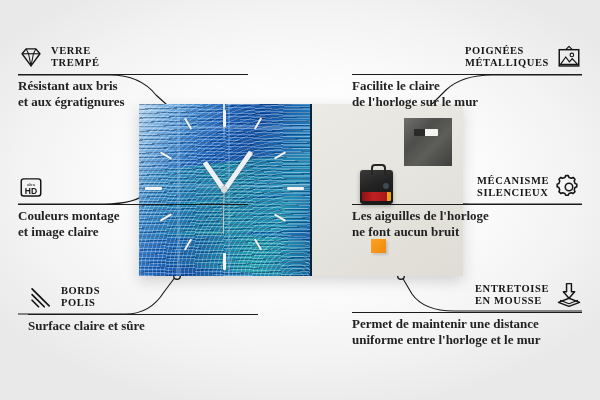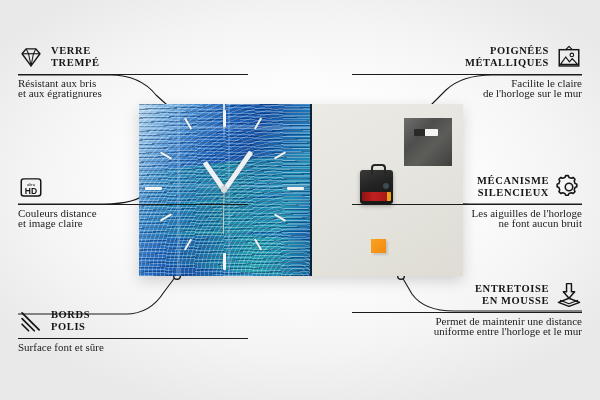--- a/index.html
+++ b/index.html
@@ -182,21 +182,21 @@
     background: linear-gradient(135deg, #fba21f, #f08a10);
     box-shadow: 2px 2px 2px rgba(0,0,0,0.13);
   }
 
   
   .label {
     position: absolute;
     width: 230px;
   }
   .label.left  { text-align: left; }
-  .label.right { text-align: right; }
+  .label.right { }
 
   .label-head {
     display: flex;
     align-items: center;
     gap: 7px;
   }
   .label.right .label-head { justify-content: flex-end; }
   .label.left  .label-head { justify-content: flex-start; }
 
   .icon {
@@ -215,30 +215,31 @@
     text-transform: uppercase;
     white-space: pre-line;
   }
   .rule {
     height: 1px;
     background: #1b1b1b;
     margin: 4px 0 3px 0;
   }
   .desc {
     font-family: "Liberation Serif", serif;
-    font-size: 11px;
-    line-height: 10px;
+    font-size: 13px;
+    line-height: 16px;
     color: #222;
     white-space: pre-line;
+    font-weight: bold;
   }
 
   
   #label-verre   { left: 18px;  top: 44px;  }
   #label-impr    { left: 18px;  top: 174px; }
-  #label-bords   { left: 18px;  top: 284px; margin-top: 24px; }
+  #label-bords   { left: 28px;  top: 284px; }
   #label-poign   { left: 352px; top: 44px;  }
   #label-meca    { left: 352px; top: 174px; }
   #label-entre   { left: 352px; top: 282px; }
 </style>
 </head>
 <body>
 
 <div id="stage">
 
   <svg id="connectors" viewBox="0 0 600 400">
@@ -331,38 +332,38 @@
 
   <div class="label left" id="label-impr">
     <div class="label-head">
       <svg class="icon" viewBox="0 0 32 32">
         <rect x="4" y="6" width="24" height="21" rx="3" fill="none" stroke="#151515" stroke-width="1.8"></rect>
         <text x="16" y="14.5" text-anchor="middle" font-family="Liberation Sans, sans-serif" font-size="5.4" fill="#151515">ultra</text>
         <text x="16" y="24" text-anchor="middle" font-family="Liberation Sans, sans-serif" font-size="10.5" font-weight="bold" fill="#151515">HD</text>
       </svg>
     </div>
     <div class="rule"></div>
-    <div class="desc">Couleurs distance
+    <div class="desc">Couleurs montage
 et image claire</div>
   </div>
 
   <div class="label left" id="label-bords">
     <div class="label-head">
       <svg class="icon" viewBox="0 0 32 32">
         <g stroke="#151515" stroke-width="2.1" stroke-linecap="round">
           <path d="M5 6 L26 27"></path>
           <path d="M5 13 L20 28"></path>
           <path d="M5 20 L13 28"></path>
         </g>
       </svg>
       <div class="title">BORDS
 POLIS</div>
     </div>
     <div class="rule"></div>
-    <div class="desc">Surface font et sûre</div>
+    <div class="desc">Surface claire et sûre</div>
   </div>
 
   <div class="label right" id="label-poign">
     <div class="label-head">
       <div class="title">POIGNÉES
 MÉTALLIQUES</div>
       <svg class="icon" viewBox="0 0 32 32">
         <path d="M12 7 L16 3 L20 7" fill="none" stroke="#151515" stroke-width="1.5" stroke-linejoin="round"></path>
         <rect x="4" y="7" width="24" height="20" fill="none" stroke="#151515" stroke-width="1.8"></rect>
         <circle cx="19.5" cy="13.5" r="2.2" fill="none" stroke="#151515" stroke-width="1.4"></circle>

